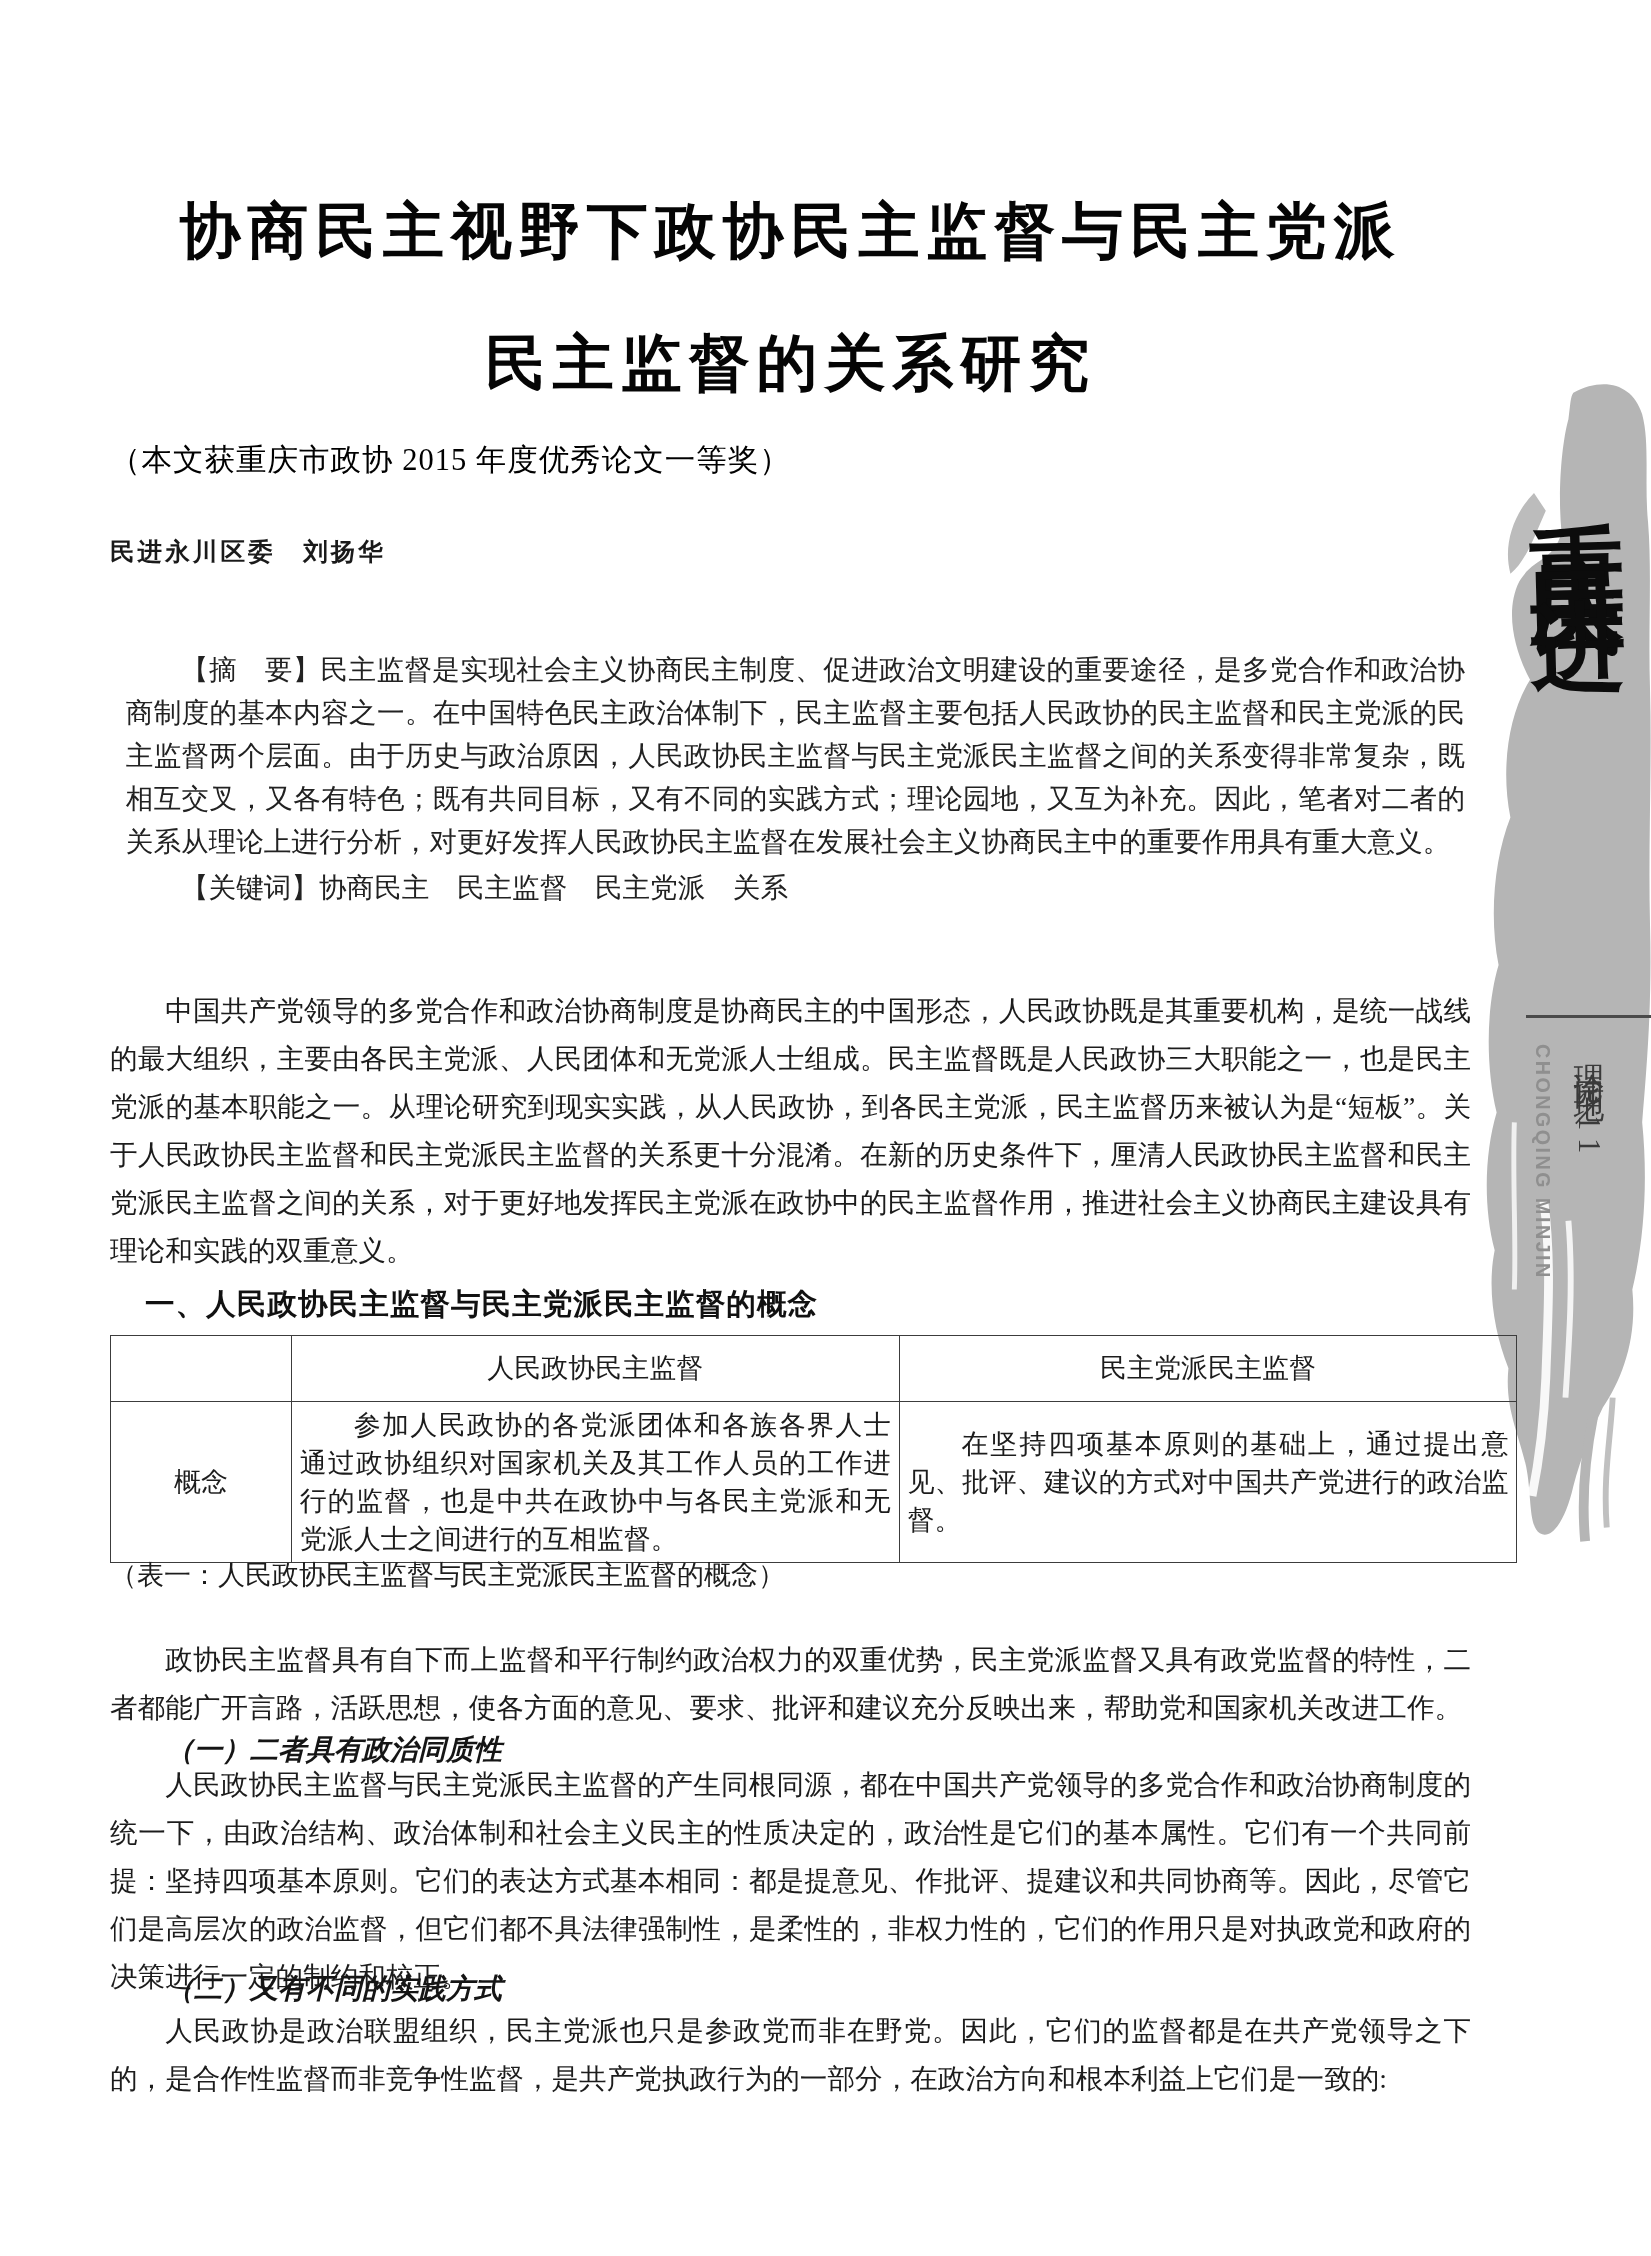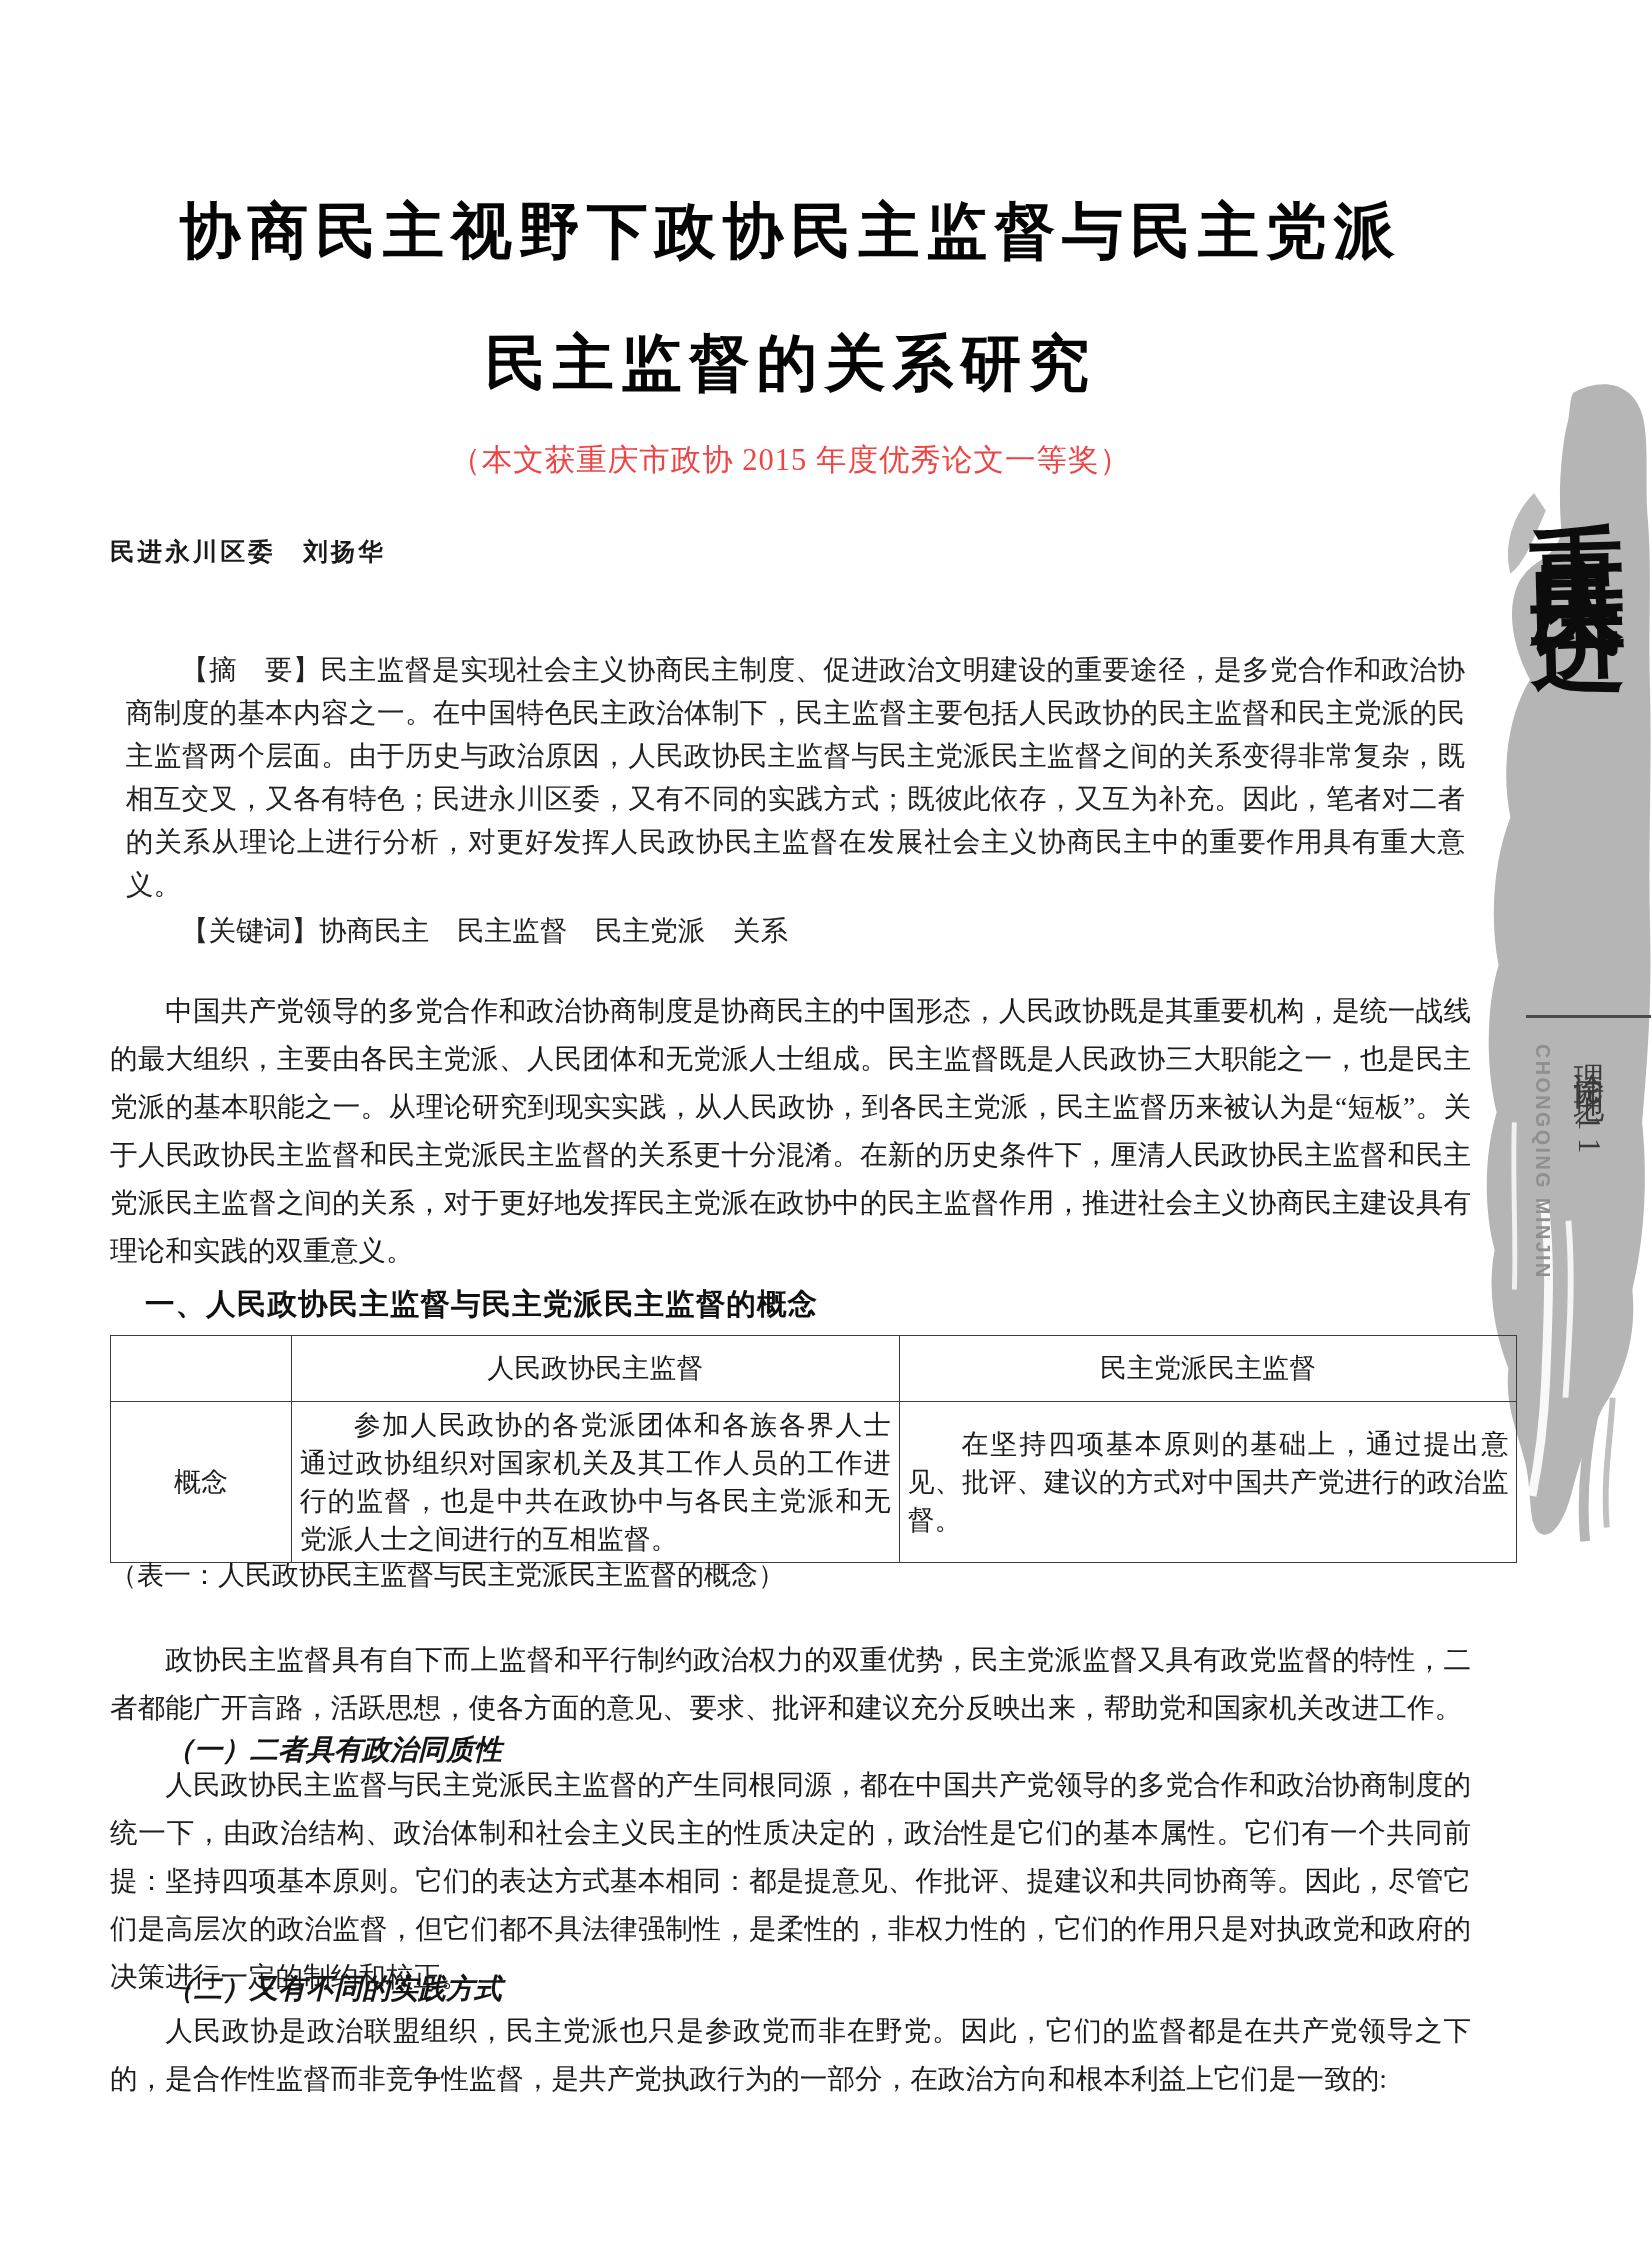--- a/index.html
+++ b/index.html
@@ -13,21 +13,21 @@
   }
   .content{position:absolute;left:110px;top:0;width:1361px;}
   .blk{position:absolute;left:0;width:100%;}
 
   .title{
     top:165px;text-align:center;
     font-family:"DejaVu Serif","Liberation Serif",serif;
     font-weight:bold;color:#050505;
     font-size:61px;line-height:132px;letter-spacing:6.9px;
   }
-  .subtitle{top:440px;text-align:center;font-size:30.5px;color:#ef4444;letter-spacing:1px;}
+  .subtitle{top:440px;font-size:30.5px;color:#000000;letter-spacing:1px;}
   .author{top:535px;text-align:left;font-size:24.6px;color:#1a1a1a;letter-spacing:3px;font-weight:600;}
 
   .abstract{top:648px;padding:0 5.9px 0 15.8px;box-sizing:border-box;}
   .abstract p{margin:0;font-size:27.6px;line-height:43px;text-align:justify;text-indent:2em;color:#222;}
   .abstract .kw{margin-top:3px;}
 
   .para{font-size:27.6px;line-height:48px;text-align:justify;text-indent:2em;color:#1c1c1c;margin:0;}
   .p1{top:987px;}
   .h1{
     top:1284px;margin:0;
@@ -107,21 +107,21 @@
 
     <div class="blk title">
       <div>协商民主视野下政协民主监督与民主党派</div>
       <div>民主监督的关系研究</div>
     </div>
 
     <div class="blk subtitle">（本文获重庆市政协 2015 年度优秀论文一等奖）</div>
     <div class="blk author">民进永川区委　刘扬华</div>
 
     <div class="blk abstract">
-      <p><span>【摘　要】</span><span>民主监督是实现社会主义协商民主制度、促进政治文明建设的重要途径，是多党合作和政治协商制度的基本内容之一。在中国特色民主政治体制下，民主监督主要包括人民政协的民主监督和民主党派的民主监督两个层面。由于历史与政治原因，人民政协民主监督与民主党派民主监督之间的关系变得非常复杂，既相互交叉，又各有特色；民进永川区委，又有不同的实践方式；既彼此依存，又互为补充。因此，笔者对二者的关系从理论上进行分析，对更好发挥人民政协民主监督在发展社会主义协商民主中的重要作用具有重大意义。</span></p>
+      <p><span>【摘　要】</span><span>民主监督是实现社会主义协商民主制度、促进政治文明建设的重要途径，是多党合作和政治协商制度的基本内容之一。在中国特色民主政治体制下，民主监督主要包括人民政协的民主监督和民主党派的民主监督两个层面。由于历史与政治原因，人民政协民主监督与民主党派民主监督之间的关系变得非常复杂，既相互交叉，又各有特色；既有共同目标，又有不同的实践方式；理论园地，又互为补充。因此，笔者对二者的关系从理论上进行分析，对更好发挥人民政协民主监督在发展社会主义协商民主中的重要作用具有重大意义。</span></p>
       <p class="kw"><span>【关键词】</span><span>协商民主　民主监督　民主党派　关系</span></p>
     </div>
 
     <p class="blk para p1">中国共产党领导的多党合作和政治协商制度是协商民主的中国形态，人民政协既是其重要机构，是统一战线的最大组织，主要由各民主党派、人民团体和无党派人士组成。民主监督既是人民政协三大职能之一，也是民主党派的基本职能之一。从理论研究到现实实践，从人民政协，到各民主党派，民主监督历来被认为是“短板”。关于人民政协民主监督和民主党派民主监督的关系更十分混淆。在新的历史条件下，厘清人民政协民主监督和民主党派民主监督之间的关系，对于更好地发挥民主党派在政协中的民主监督作用，推进社会主义协商民主建设具有理论和实践的双重意义。</p>
 
     <h2 class="blk h1">一、人民政协民主监督与民主党派民主监督的概念</h2>
 
     <table class="blk tbl">
       <tbody>
           <tr>

